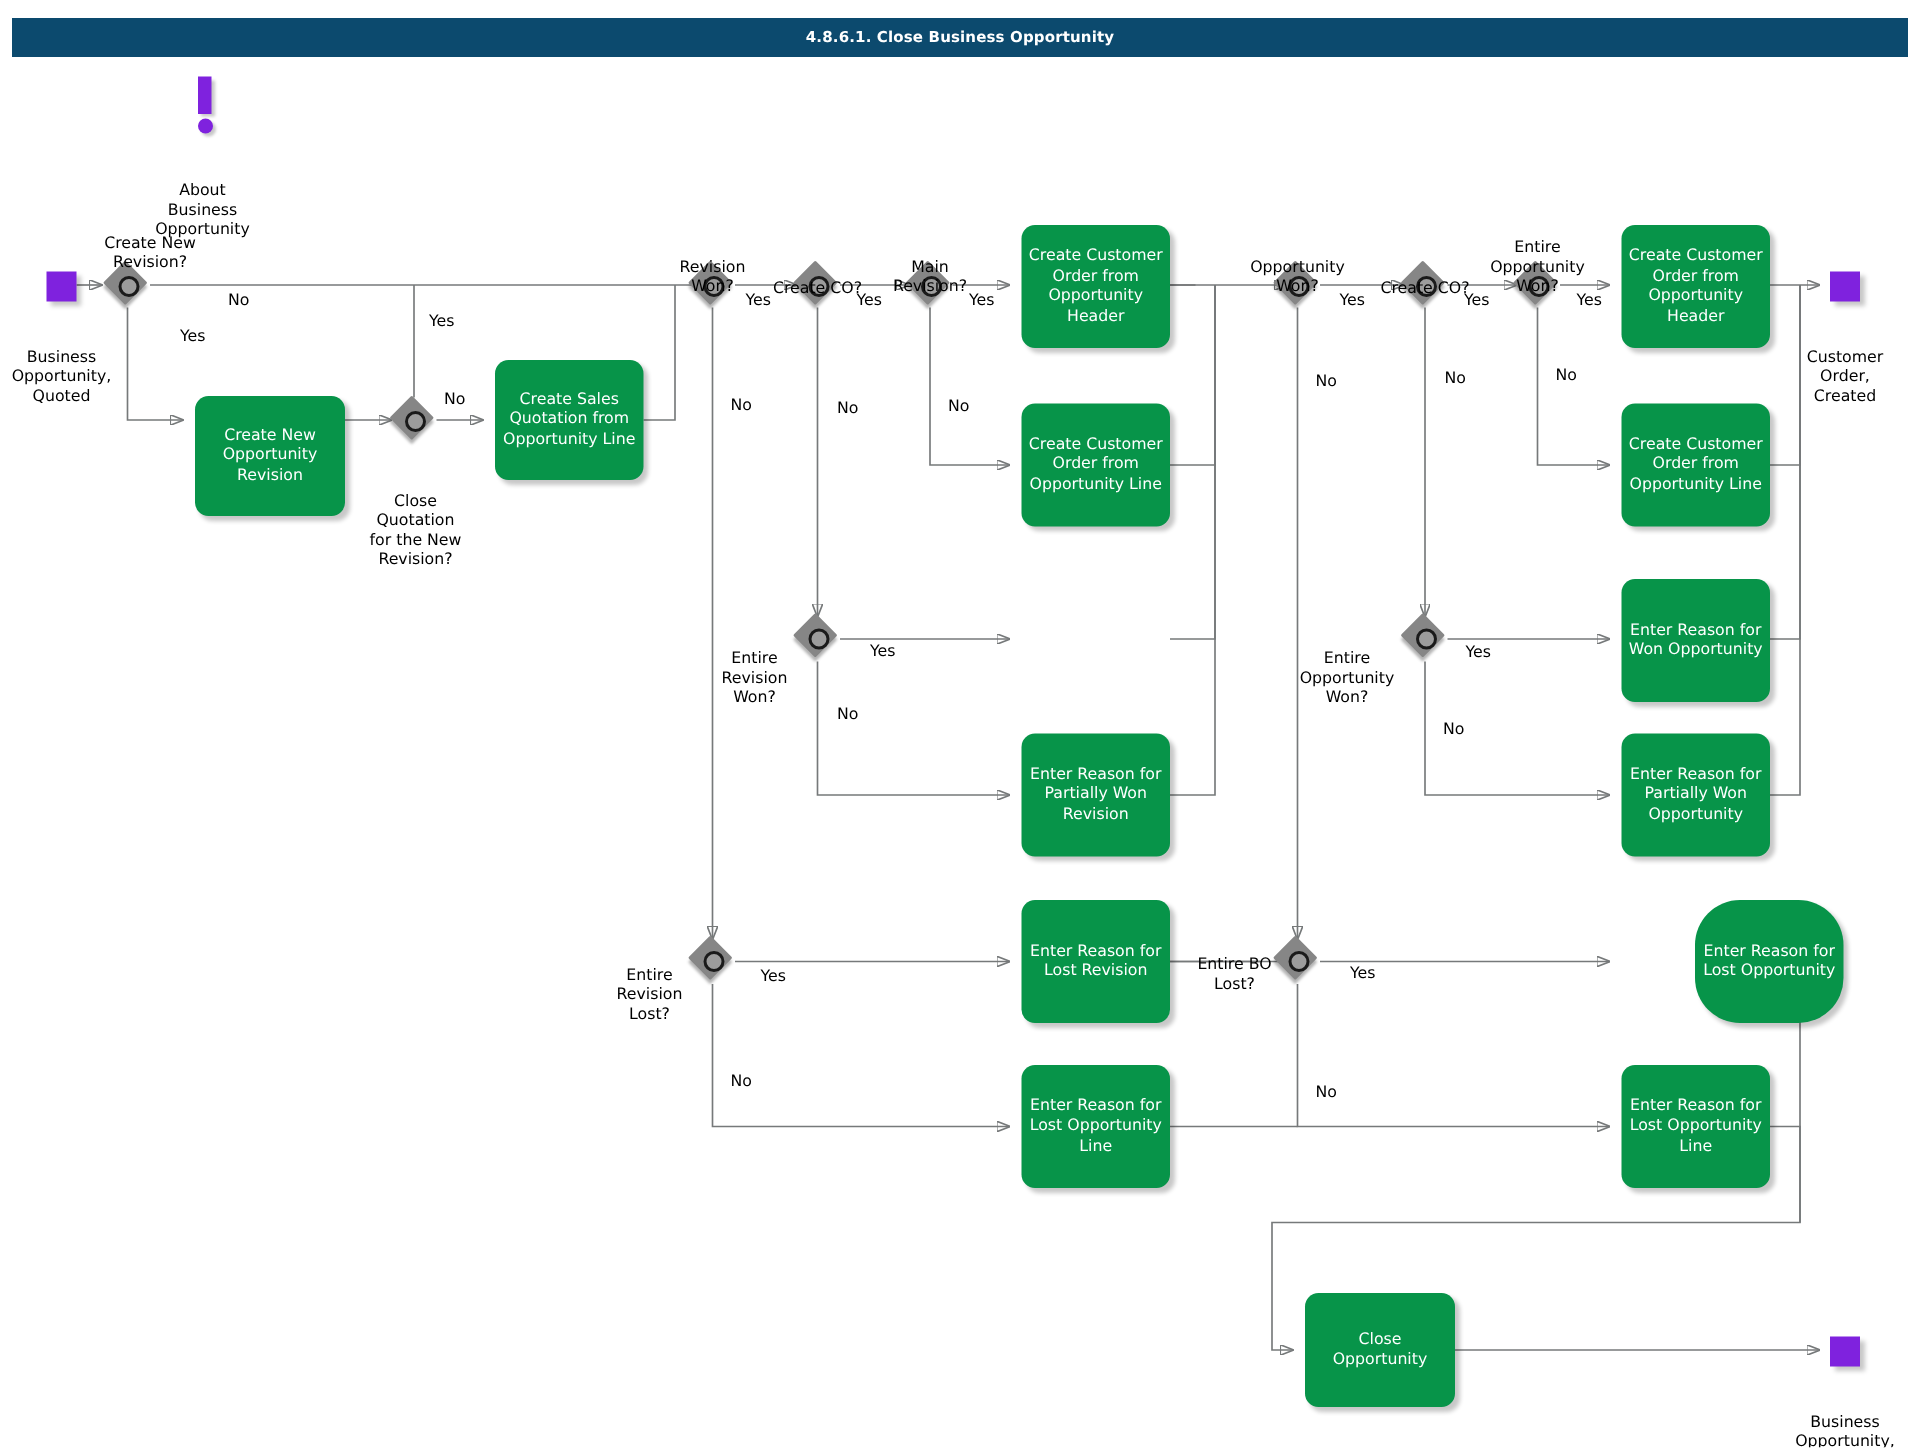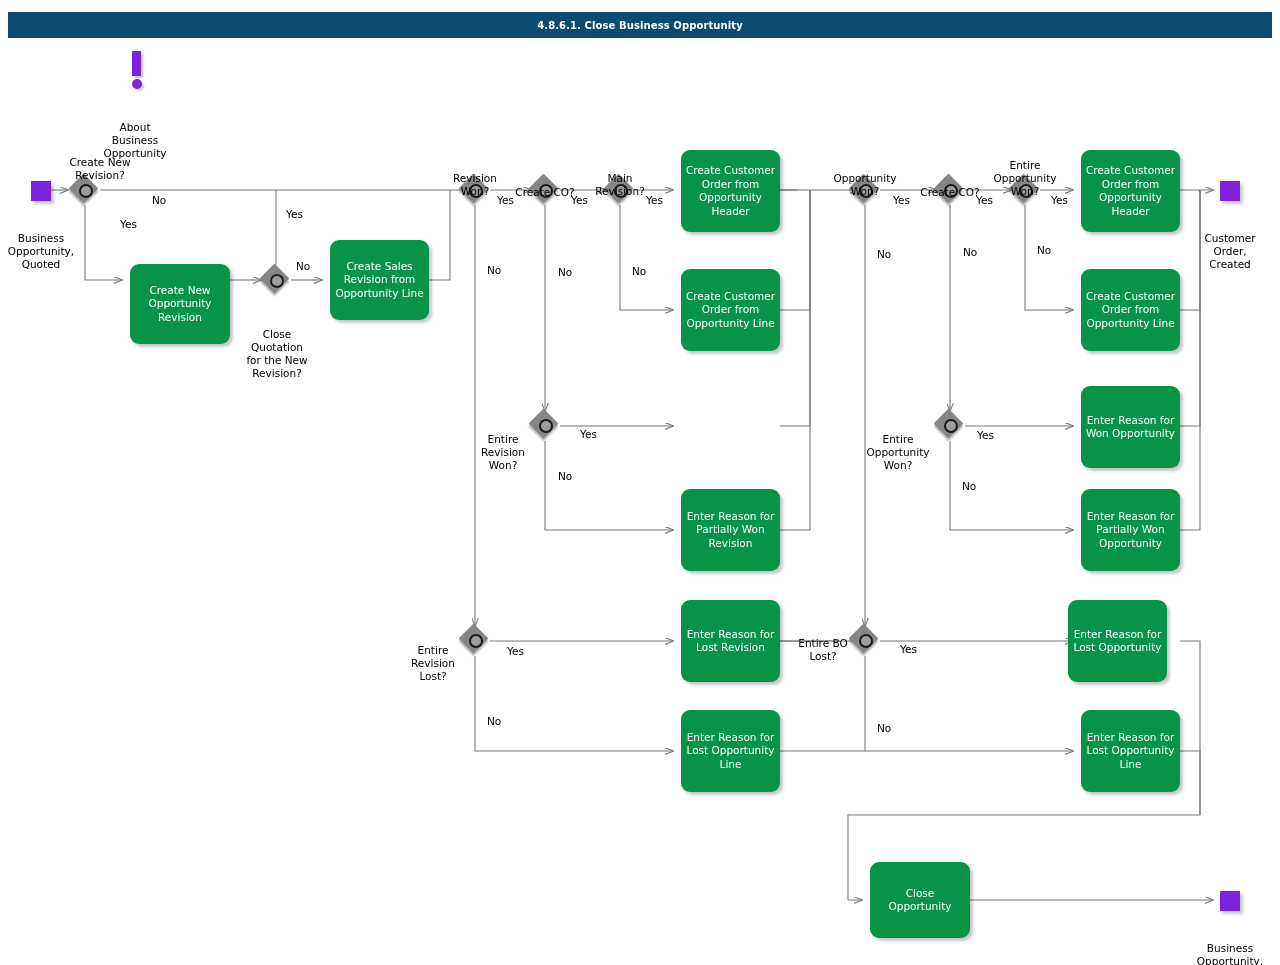--- a/index.html
+++ b/index.html
@@ -250,21 +250,21 @@
 Lost?</div>
 
   <div class="task" style="left:130px;top:240px;width:100px;height:80px;margin-top:24px;">
     <span>Create New
 Opportunity
 Revision</span>
     </div>
 
   <div class="task" style="left:330px;top:240px;width:99px;height:80px;">
     <span>Create Sales
-Revision from
+Quotation from
 Opportunity Line</span>
     </div>
 
   <div class="task" style="left:681px;top:150px;width:99px;height:82px;">
     <span>Create
 Customer Order
 from
 Opportunity
 Header</span>
     </div>
@@ -313,21 +313,21 @@
     <span>Enter Reason for
 Won Opportunity</span>
     </div>
 
   <div class="task" style="left:1081px;top:489px;width:99px;height:82px;">
     <span>Enter Reason for
 Partially Won
 Opportunity</span>
     </div>
 
-  <div class="task" style="left:1068px;top:600px;width:99px;height:82px;">
+  <div class="task" style="left:1130px;top:600px;width:99px;height:82px;border-radius:30px;">
     <span>Enter Reason for
 Lost Opportunity</span>
     </div>
 
   <div class="task" style="left:1081px;top:710px;width:99px;height:82px;">
     <span>Enter Reason for
 Lost Opportunity
 Line</span>
     </div>
 

